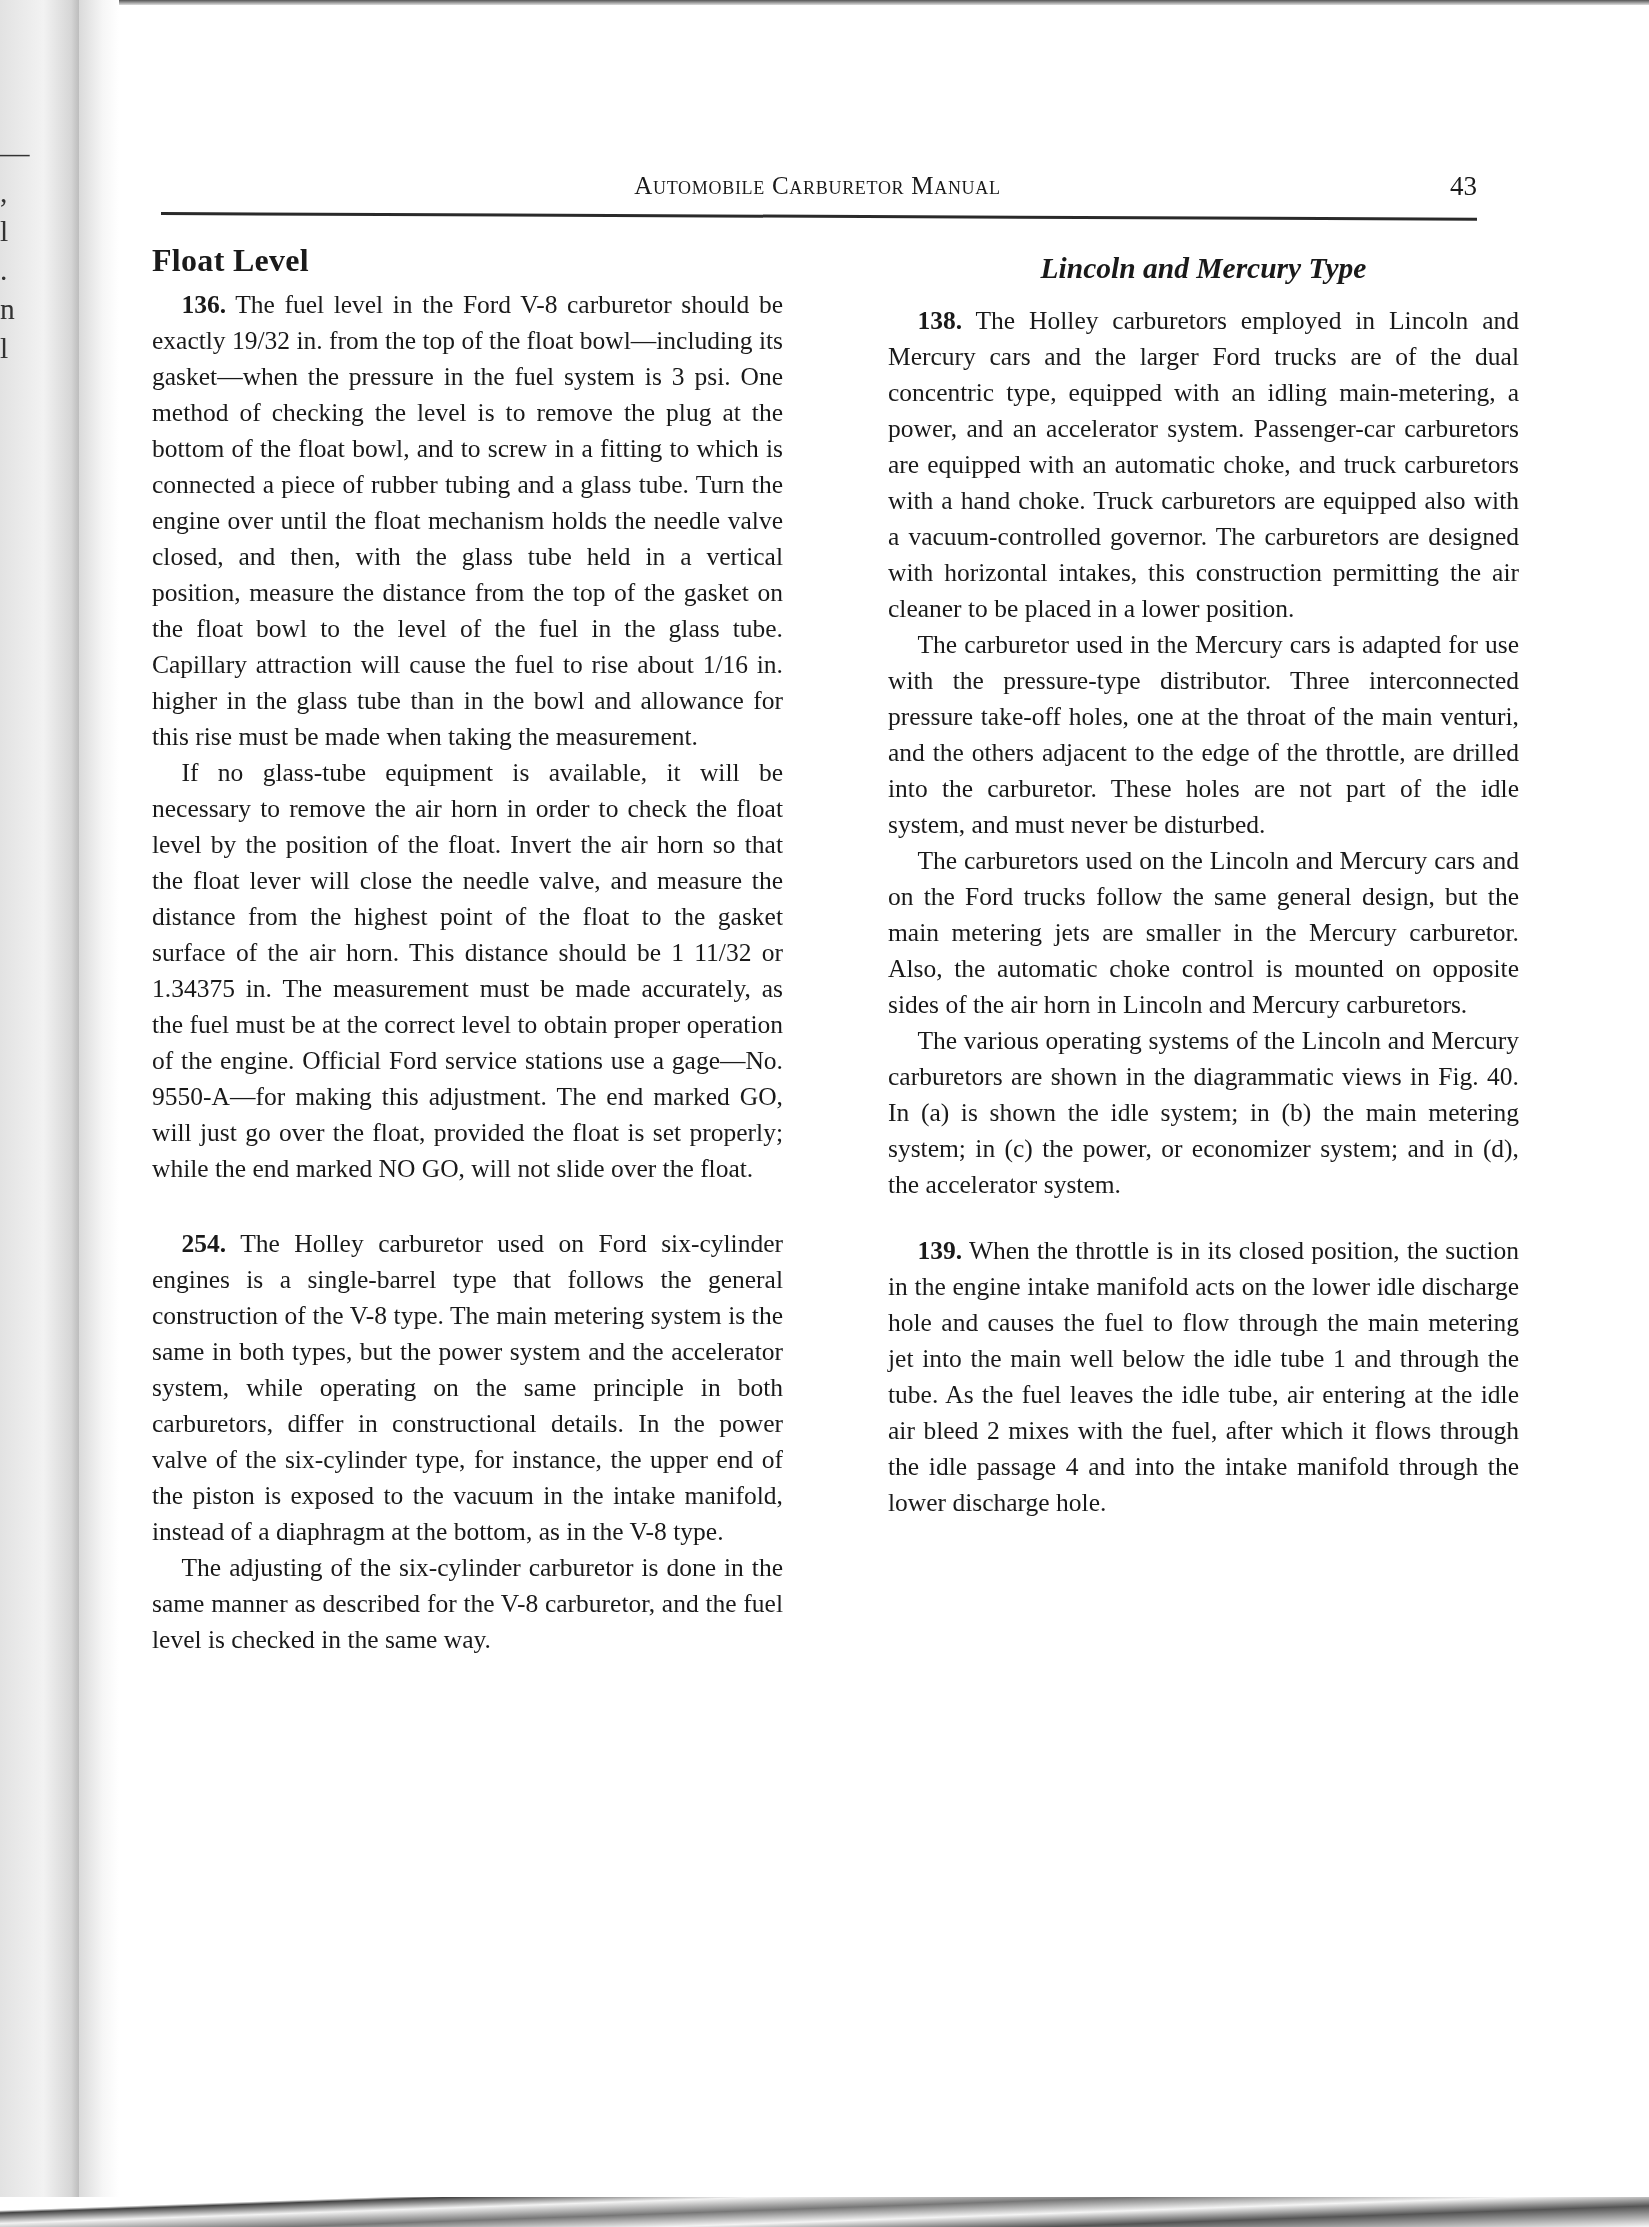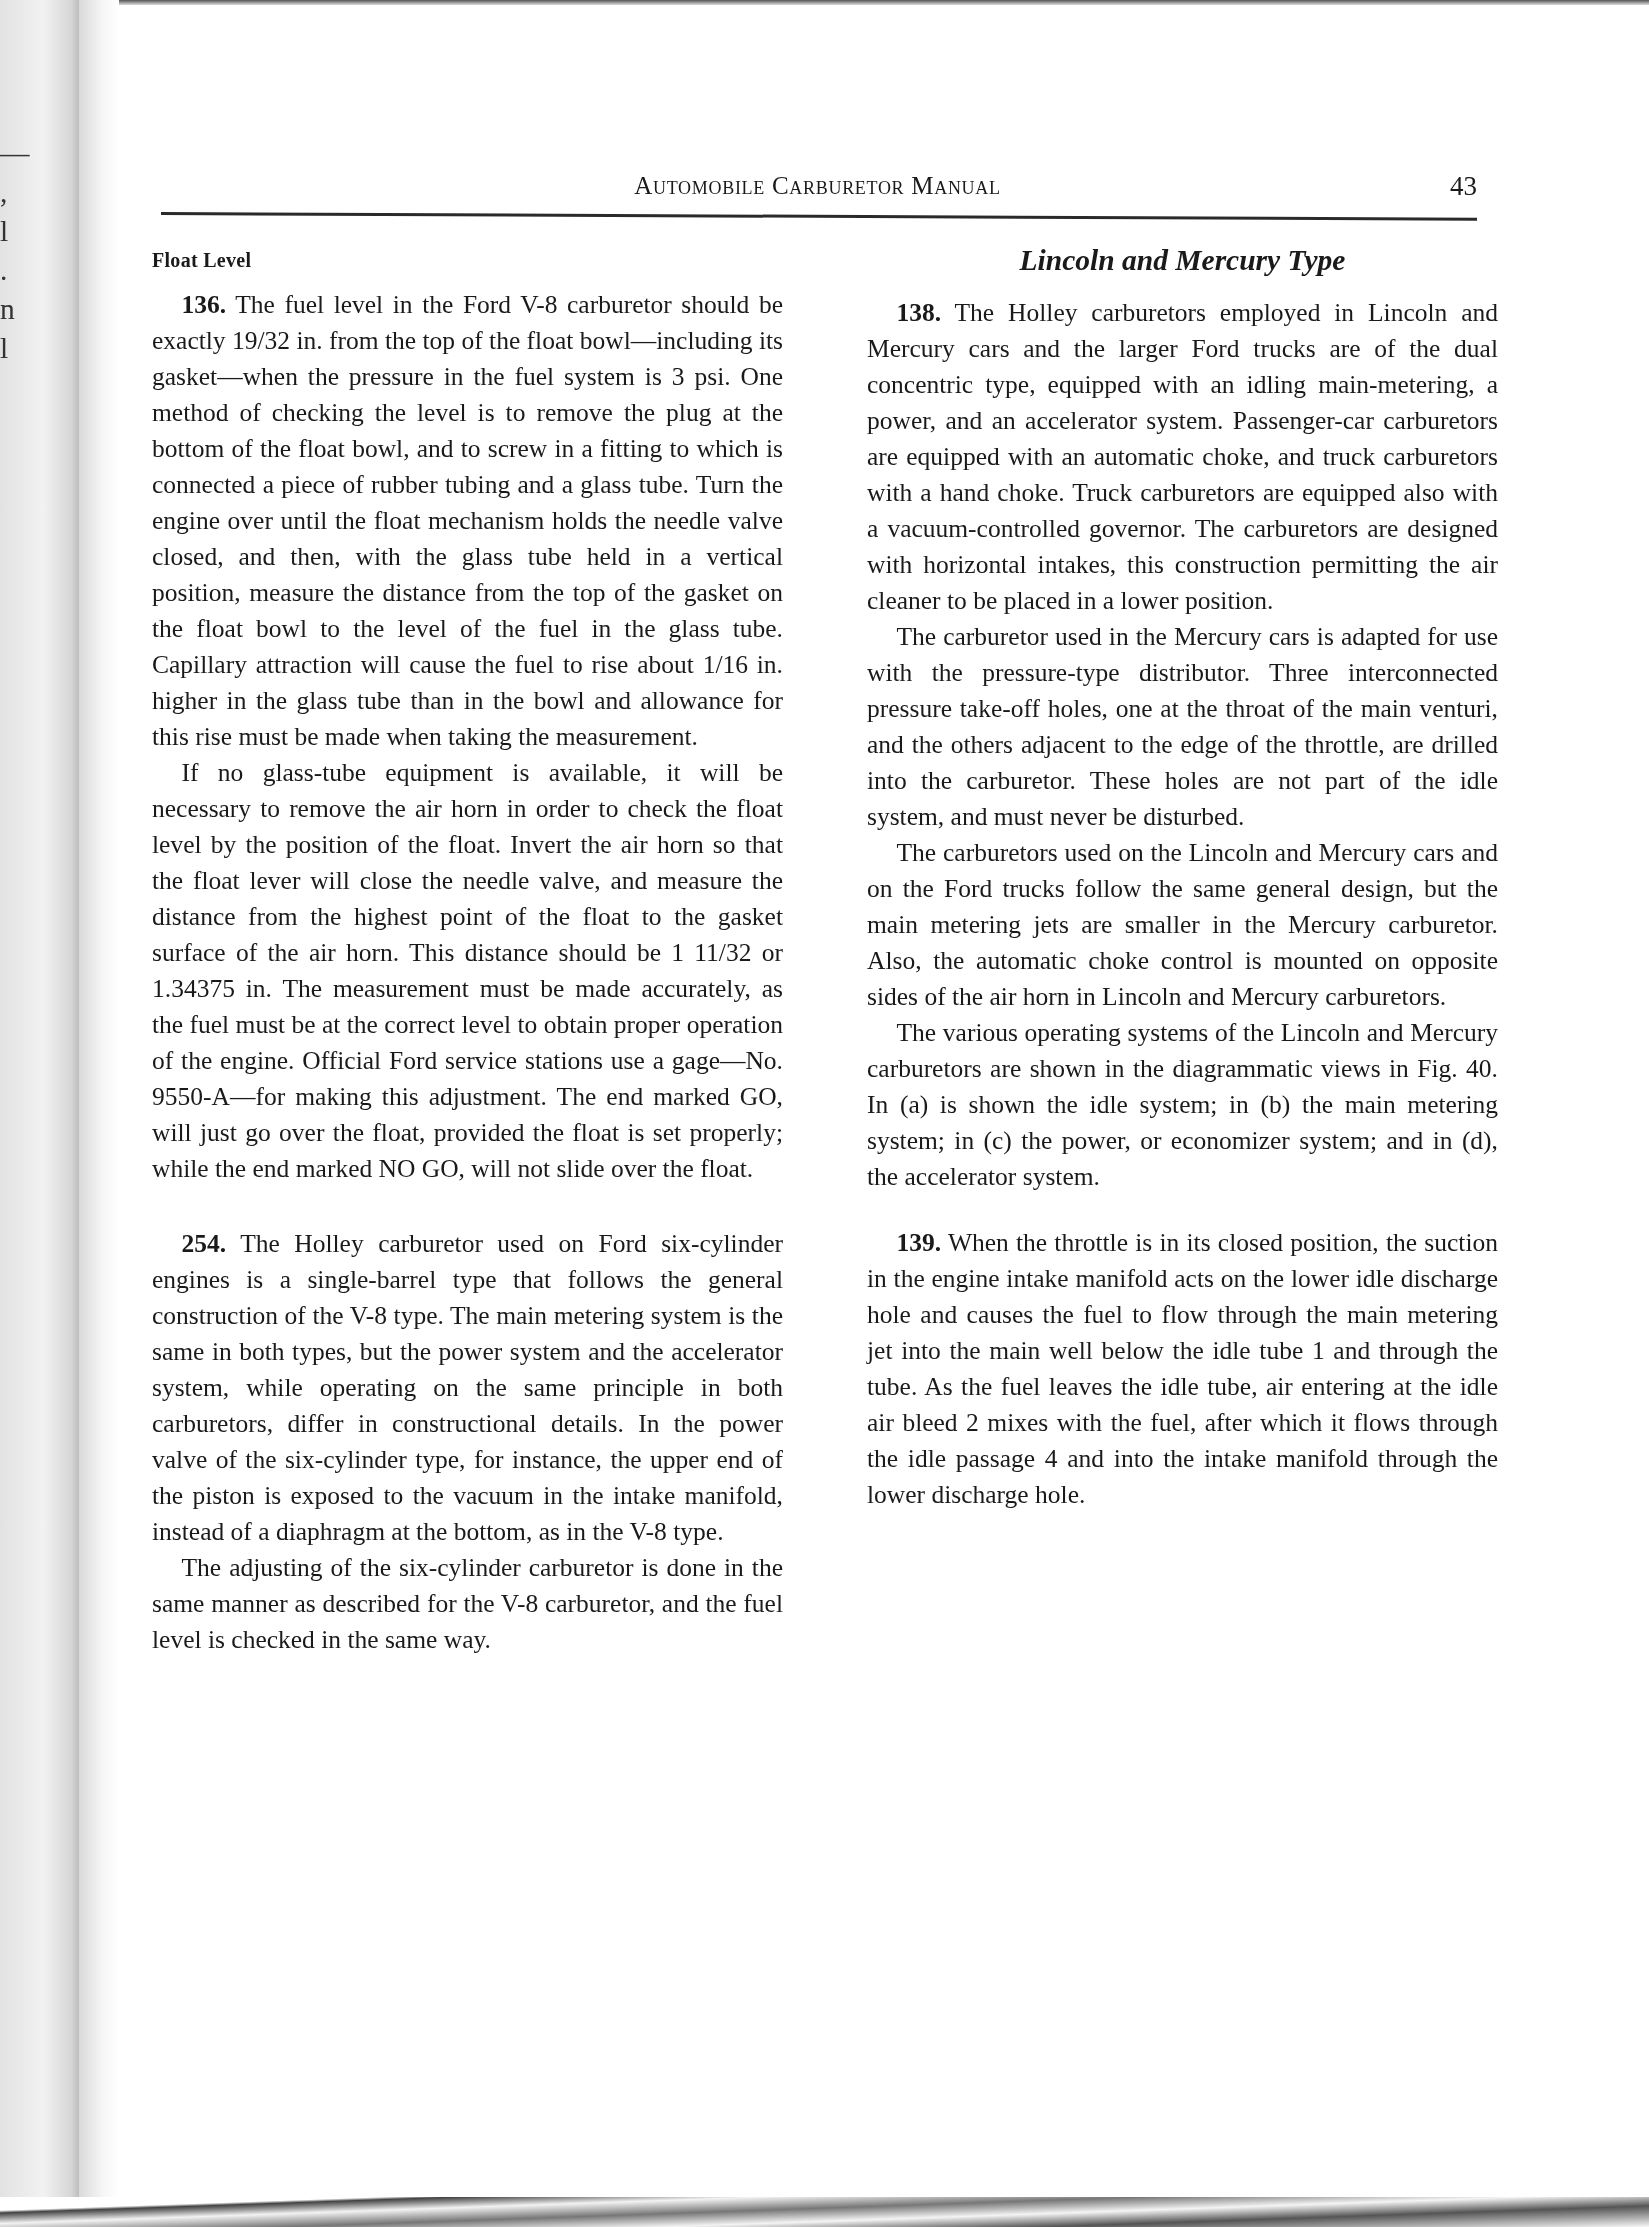--- a/index.html
+++ b/index.html
@@ -41,23 +41,23 @@
   }
   .head-rule {
     position: absolute; left: 161px; top: 212px; width: 1316px; height: 2.7px;
     background: #2a2a2a; transform: rotate(0.25deg); transform-origin: left center;
   }
   .col {
     position: absolute; top: 242px; width: 631px;
     font-size: 25.5px; line-height: 36px; text-align: justify;
   }
   .col-left { left: 152px; }
-  .col-right { left: 867px; }
+  .col-right { left: 888px; margin-top: 8px; }
   .subhead {
-    font-size: 20px; font-weight: bold; margin: 0 0 9.4px 0; letter-spacing: 0.3px;
+    font-size: 32px; font-weight: bold; margin: 0 0 9.4px 0; letter-spacing: 0.3px;
   }
   .subhead.plain { font-weight: normal; letter-spacing: 0.7px; }
   .sechead {
     font-size: 29.5px; font-style: italic; font-weight: bold; text-align: center;
     margin: 0 0 17.4px 0;
   }
   p { margin: 0; text-indent: 29.5px; }
   .pnum { font-weight: bold; }
   .gap-md { height: 29.5px; }
   .gap-lg { height: 39px; }

